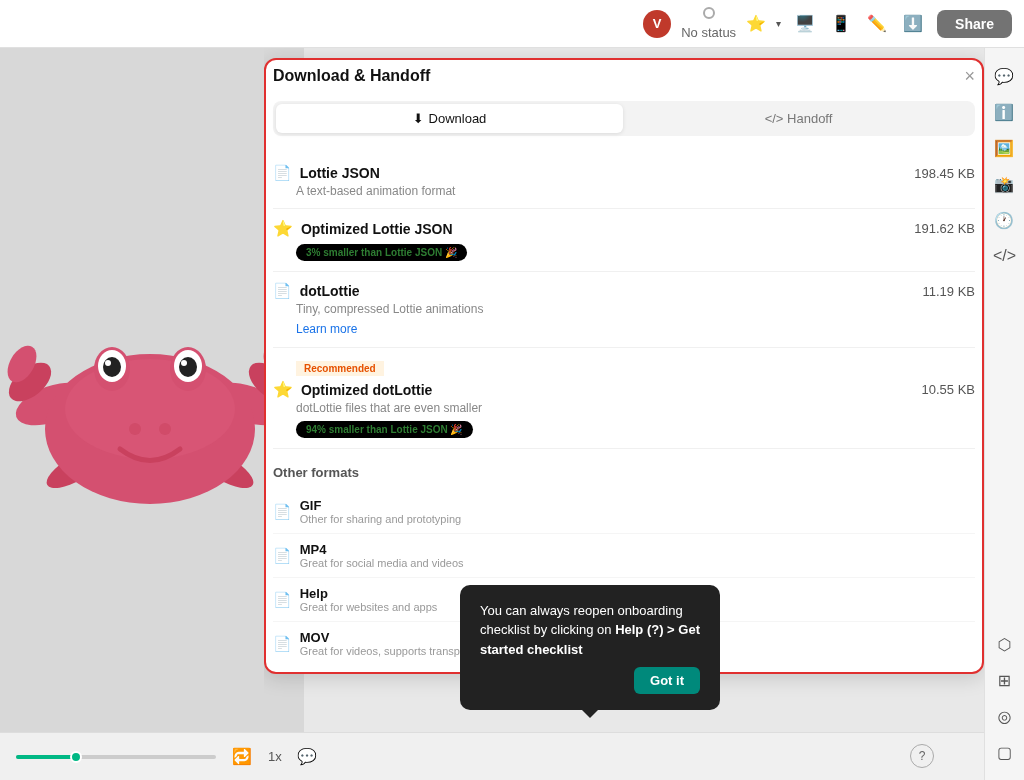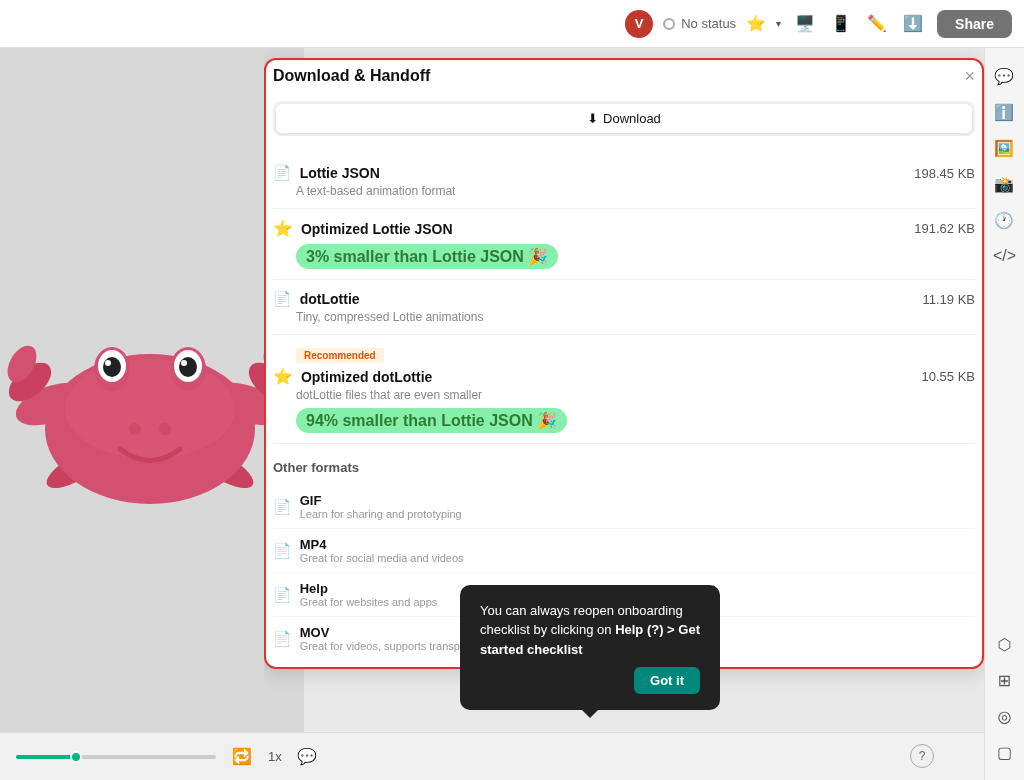--- a/index.html
+++ b/index.html
@@ -11,21 +11,21 @@
       background: #fff; border-bottom: 1px solid #e0e0e0;
       display: flex; align-items: center; justify-content: flex-end;
       padding: 0 12px; gap: 10px; z-index: 10;
     }
     .topbar-avatar {
       width: 28px; height: 28px; border-radius: 50%; background: #c0392b;
       display: flex; align-items: center; justify-content: center;
       color: #fff; font-size: 13px; font-weight: 700;
     }
     .topbar-status {
-      display: flex; align-items: center; gap: 6px; font-size: 13px; color: #666;
+      display: flex; align-items: center; gap: 6px; font-size: 13px; color: #666; flex-direction: column;
     }
     .topbar-status-dot { width: 12px; height: 12px; border-radius: 50%; border: 2px solid #aaa; }
     .topbar-icons { display: flex; align-items: center; gap: 8px; }
     .topbar-icon { width: 28px; height: 28px; display: flex; align-items: center; justify-content: center; cursor: pointer; color: #555; font-size: 16px; }
     .topbar-star { font-size: 16px; }
     .topbar-chevron { font-size: 10px; color: #555; cursor: pointer; }
     .share-btn {
       background: #737373; color: #fff; border: none; border-radius: 8px;
       padding: 6px 18px; font-size: 14px; font-weight: 600; cursor: pointer;
     }
@@ -89,21 +89,21 @@
     .format-item:last-child { border-bottom: none; }
     .format-row {
       display: flex; align-items: center; justify-content: space-between;
     }
     .format-left { display: flex; align-items: center; gap: 8px; }
     .format-icon { color: #777; font-size: 15px; }
     .format-name { font-size: 14px; font-weight: 700; color: #111; }
     .format-size { font-size: 13px; color: #555; font-weight: 500; }
     .format-desc { font-size: 12px; color: #888; margin-top: 2px; margin-left: 23px; }
     .format-badge-green {
-      background: #86efac; color: #2e7d32; font-size: 16px; font-weight: 600;
+      background: #000000; color: #2e7d32; font-size: 10px; font-weight: 600;
       padding: 3px 10px; border-radius: 20px; margin-top: 6px; margin-left: 23px; display: inline-block;
     }
     .format-badge-recommended {
       background: #fff3e0; color: #e65100; font-size: 10px; font-weight: 600;
       padding: 2px 8px; border-radius: 0; margin-bottom: 4px; margin-left: 23px; display: inline-block;
     }
     .star-icon { font-size: 16px; }
     .learn-more { color: #1a73e8; font-size: 12px; text-decoration: none; }
 
     
@@ -242,20 +242,23 @@
     <div class="dh-header">
       <span class="dh-title">Download &amp; Handoff</span>
       <span class="dh-close">×</span>
     </div>
 
     <div class="dh-tabs">
       <div class="dh-tab active">
         <span>⬇</span>
         <span>Download</span>
       </div>
+      <div class="dh-tab inactive">
+        <span>&lt;/&gt;  Handoff</span>
+      </div>
     </div>
 
     <div class="format-item">
       <div class="format-row">
         <div class="format-left">
           <span class="format-icon">📄</span>
           <span class="format-name">Lottie JSON</span>
         </div>
         <span class="format-size">198.45 KB</span>
       </div>
@@ -275,20 +278,21 @@
 
     <div class="format-item">
       <div class="format-row">
         <div class="format-left">
           <span class="format-icon">📄</span>
           <span class="format-name">dotLottie</span>
         </div>
         <span class="format-size">11.19 KB</span>
       </div>
       <div class="format-desc">Tiny, compressed Lottie animations</div>
+      <div style="margin-left:23px; margin-top:3px;"><a class="learn-more" href="#">Learn more</a></div>
     </div>
 
     <div class="format-item">
       <div class="format-badge-recommended">Recommended</div>
       <div class="format-row">
         <div class="format-left">
           <span class="star-icon">⭐</span>
           <span class="format-name">Optimized dotLottie</span>
         </div>
         <span class="format-size">10.55 KB</span>
@@ -296,21 +300,21 @@
       <div class="format-desc">dotLottie files that are even smaller</div>
       <div class="format-badge-green">94% smaller than Lottie JSON 🎉</div>
     </div>
 
     <div class="other-formats-title">Other formats</div>
 
     <div class="other-format-item">
       <span class="format-icon">📄</span>
       <div>
         <div class="other-format-name">GIF</div>
-        <div class="other-format-desc">Learn for sharing and prototyping</div>
+        <div class="other-format-desc">Other for sharing and prototyping</div>
       </div>
     </div>
     <div class="other-format-item">
       <span class="format-icon">📄</span>
       <div>
         <div class="other-format-name">MP4</div>
         <div class="other-format-desc">Great for social media and videos</div>
       </div>
     </div>
     <div class="other-format-item">

